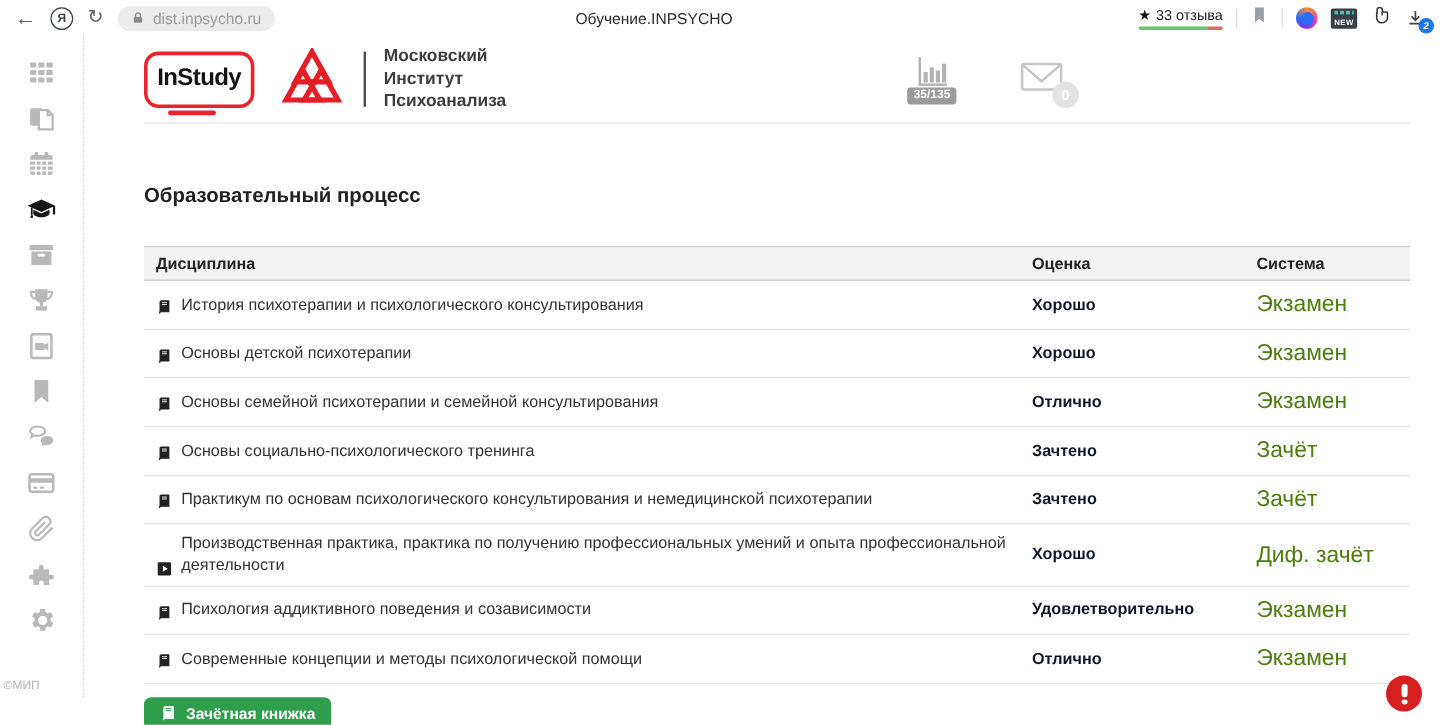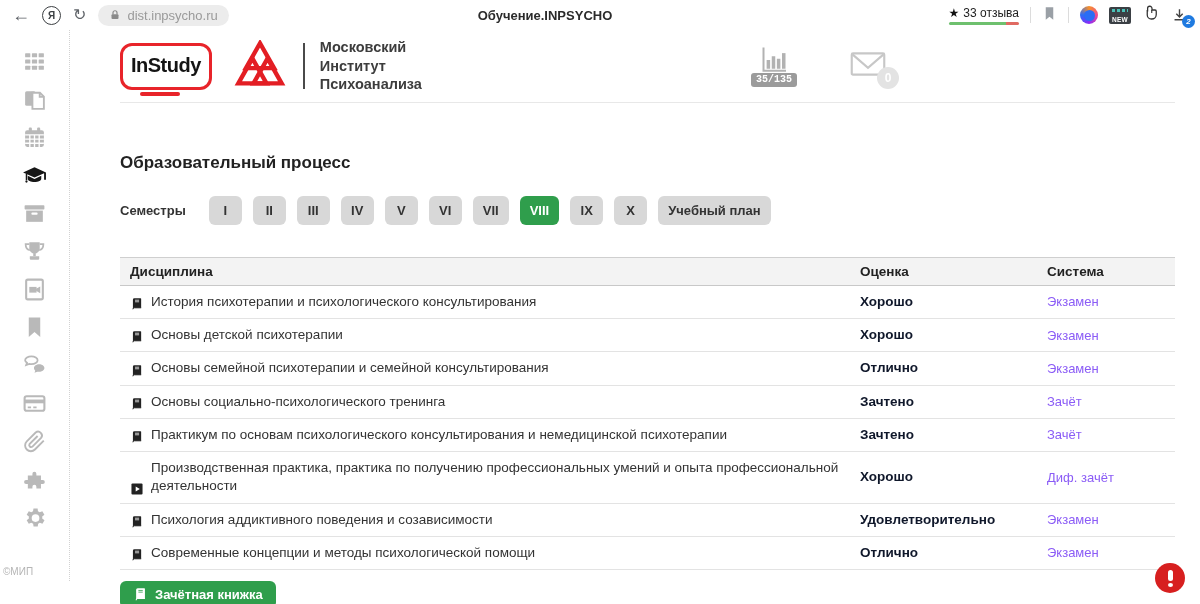--- a/index.html
+++ b/index.html
@@ -10,21 +10,21 @@
 
   
   .chrome { height:30px; display:flex; align-items:center; gap:12px; padding:0 12px; position:relative; background:#fff; }
   .nav-ic { color:#5f6368; font-size:18px; line-height:1; cursor:pointer; }
   .ya-ic { width:19px; height:19px; border:1.6px solid #3c4043; border-radius:50%; display:flex;
            align-items:center; justify-content:center; font-size:10px; font-weight:700; color:#3c4043; cursor:pointer; }
   .reload { font-size:16px; }
   .addr { background:#ececec; border-radius:12px; height:21px; display:flex; align-items:center; gap:6px;
           padding:0 11px; color:#9a9a9a; font-size:13px; cursor:text; }
   .addr svg { width:12px; height:12px; }
-  .tabtitle { position:absolute; left:0; right:110px; text-align:center; font-size:13px; color:#2b2b2b; pointer-events:none;font-weight:bold; }
+  .tabtitle { position:absolute; left:0; right:110px; text-align:center; font-size:13px; color:#2b2b2b; pointer-events:none; }
   .chrome-right { margin-left:auto; display:flex; align-items:center; gap:11px; }
   .reviews { display:flex; flex-direction:column; align-items:stretch; cursor:pointer; }
   .rv-line { display:flex; align-items:center; gap:4px; font-size:12px; color:#222; }
   .star { font-size:12px; color:#111; }
   .rv-bar { height:3px; border-radius:2px; margin-top:2px;
             background:linear-gradient(to right,#6ec06e 0 82%, #e06a62 82% 100%); }
   .vsep { width:1px; height:16px; background:#dcdcdc; }
   .bm-ic svg { width:15px; height:15px; fill:#9aa0a6; }
   .lens { width:18px; height:18px; border-radius:50%; background:conic-gradient(#f7902b,#ef4d8e,#8b2bf7,#2b6cf7,#f7902b);
           display:flex; align-items:center; justify-content:center; cursor:pointer; }
@@ -60,21 +60,21 @@
   
   .hdr { display:flex; align-items:center; height:73px; border-bottom:1px solid #e8e8e8; }
   .instudy { position:relative; border:3.5px solid #e8242a; border-radius:12px; padding:8px 8px 10px;
              font-size:20px; font-weight:800; color:#141414; letter-spacing:-.5px; cursor:pointer; }
   .instudy::after { content:""; position:absolute; left:20%; bottom:-9px; width:46%; height:4px; background:#e8242a; border-radius:2px; }
   .mip { margin-left:22px; cursor:pointer; display:flex; }
   .mip svg { width:52px; height:52px; }
   .vline { width:2px; height:46px; background:#4a4a4a; margin:0 15px 0 17px; }
   .inst-name { font-weight:700; font-size:14.5px; color:#3d3d3d; line-height:1.3; }
   .hdr-icons { display:flex; gap:52px; margin-left:auto; margin-right:288px; align-items:flex-start; }
-  .stats { display:flex; flex-direction:column; align-items:center; cursor:pointer; color:#b2b2b2;font-family:Liberation Mono, monospace; }
+  .stats { display:flex; flex-direction:column; align-items:center; cursor:pointer; color:#b2b2b2; }
   .stats svg { width:33px; height:30px; }
   .stats-badge { margin-top:-2px; background:#9b9b9b; color:#fff; font-size:10px; font-weight:700; padding:1px 5px 2px; border-radius:3px; }
   .mail { position:relative; cursor:pointer; color:#c7c7c7; margin-top:4px; }
   .mail svg { width:38px; height:30px; }
   .mail-badge { position:absolute; right:-12px; bottom:-6px; width:22px; height:22px; border-radius:50%;
                 background:#e3e3e3; color:#fff; font-weight:700; font-size:12px; display:flex; align-items:center; justify-content:center; }
 
   
   .ptitle { margin-top:50px; font-size:17px; font-weight:700; color:#222; }
   .semrow { margin-top:23px; display:flex; align-items:center; }
@@ -88,21 +88,21 @@
   .table { margin-top:32px; }
   .thead { display:grid; grid-template-columns:1fr 187px 128px; background:#f3f3f3; border-top:1px solid #cfcfcf;
            border-bottom:1px solid #c8c8c8; height:29px; align-items:center; font-size:13.5px; font-weight:700;
            color:#222; padding-left:10px; }
   .trow { display:grid; grid-template-columns:1fr 187px 128px; border-bottom:1px solid #e3e3e3; align-items:center;
           padding:7px 0 7px 10px; font-size:13.5px; color:#333; line-height:1.35; }
   .disc { display:flex; gap:7px; align-items:flex-end; padding-right:20px; }
   .disc .ric { flex:0 0 auto; width:14px; height:14px; margin-top:2px; color:#222; }
   .disc .ric svg { width:14px; height:14px; }
   .cell-grade { font-weight:700; color:#0f172a; }
-  .cell-sys { color:#8b5cf6; font-size:13px; }
+  .cell-sys { color:#4d7c0f; font-size:19px; }
 
   
   .gbtn { margin-top:11px; display:inline-flex; align-items:center; gap:7px; background:var(--green); color:#fff;
           font-weight:700; font-size:13px; height:27px; padding:0 13px; border:none; border-radius:6px;
           cursor:pointer; font-family:inherit; }
   .gbic { display:flex; color:#fff; }
   .gbic svg { width:15px; height:15px; }
 
   
   .alert { position:absolute; right:15px; bottom:11px; width:30px; height:30px; border-radius:50%;
@@ -301,36 +301,20 @@
                 <rect x="2" y="3.5" width="26" height="17" rx="1" fill="none" stroke="currentColor" stroke-width="1.7"></rect>
                 <path d="M2.8 4.5L15 15 27.2 4.5" fill="none" stroke="currentColor" stroke-width="1.7"></path>
               </svg>
             <span class="mail-badge">0</span>
           </div>
         </div>
       </div>
 
       <h1 class="ptitle">Образовательный процесс</h1>
 
-      <div class="semrow">
-        <span class="semlabel">Семестры</span>
-        <div class="sems" id="semesters">
-            <div class="sem">I</div>
-            <div class="sem">II</div>
-            <div class="sem">III</div>
-            <div class="sem">IV</div>
-            <div class="sem">V</div>
-            <div class="sem">VI</div>
-            <div class="sem">VII</div>
-            <div class="sem active">VIII</div>
-            <div class="sem">IX</div>
-            <div class="sem">X</div>
-            <div class="sem">Учебный план</div>
-          </div>
-      </div>
 
       <div class="table">
         <div class="thead">
           <span>Дисциплина</span>
           <span>Оценка</span>
           <span>Система</span>
         </div>
         <div id="tbody">
             <div class="trow">
               <div class="disc">

